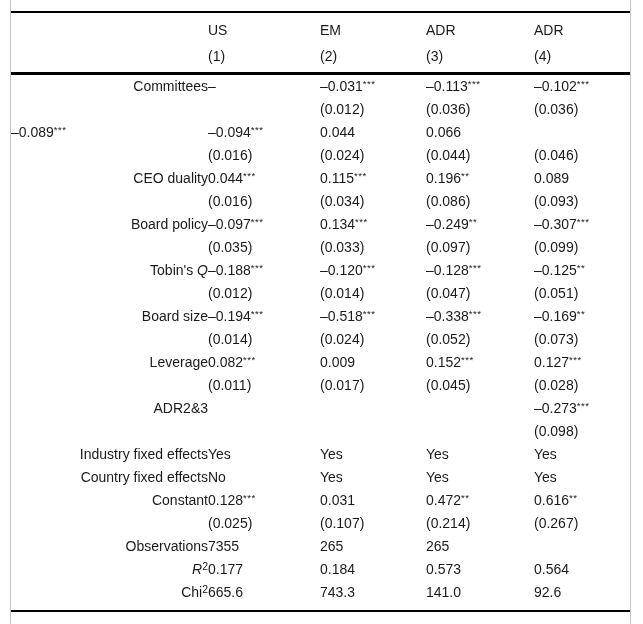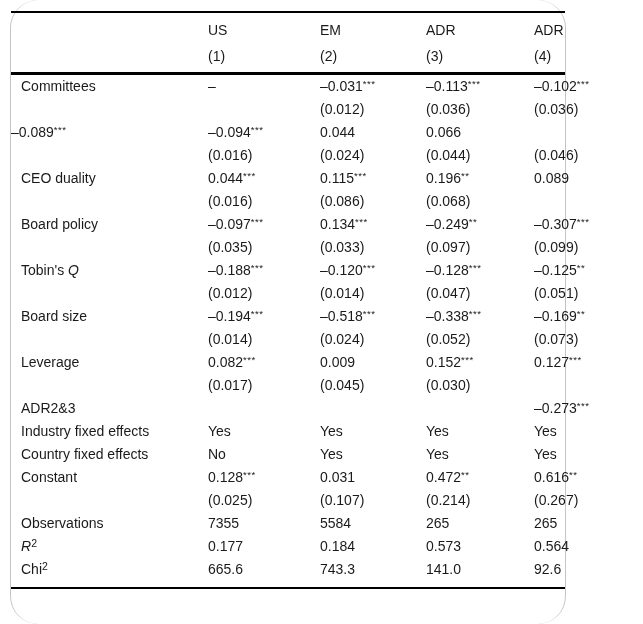--- a/index.html
+++ b/index.html
@@ -9,38 +9,37 @@
     width:643px; height:624px;
     background:#ffffff;
     font-family:"Liberation Sans", sans-serif;
     color:#1a1a1a;
     font-size:14px;
     overflow:hidden;
   }
   .frame {
     position:absolute;
     left:10px; top:0;
-    width:556px; height:624px;
+    width:621px; height:624px;
     border-left:1px solid #c4c4c4;
     border-right:1px solid #c4c4c4;
-    border-radius:28px;
   }
   .rule-top    { height:2px; background:#000; margin-top:11px; }
   .rule-mid    { height:3px; background:#000; }
   .rule-bottom { height:2px; background:#000; }
   .thead { padding:4px 0 3px 0; }
   .thead .row { line-height:26px; }
   .row {
     display:grid;
     grid-template-columns:197px 112px 106px 108px 1fr;
     line-height:23px;
     white-space:nowrap;
   }
   .tbody { padding-bottom:6px; }
-  .cell-label { padding-left:10px; }
+  .cell-label { padding-left:10px;text-align:right; }
   .cell { overflow:visible; }
   sup.stars {
     font-size:9.5px;
     vertical-align:4px;
     letter-spacing:0.5px;
     line-height:0;
   }
   sup.lblsup {
     font-size:10.5px;
     vertical-align:4px;
@@ -106,22 +105,23 @@
         <div class="row">
           <div class="cell cell-label">CEO duality</div>
           <div class="cell">0.044<sup class="stars">***</sup></div>
           <div class="cell">0.115<sup class="stars">***</sup></div>
           <div class="cell">0.196<sup class="stars">**</sup></div>
           <div class="cell">0.089</div>
         </div>
         <div class="row">
           <div class="cell cell-label"></div>
           <div class="cell">(0.016)</div>
+          <div class="cell">(0.034)</div>
           <div class="cell">(0.086)</div>
-          <div class="cell">(0.068)</div>
+          <div class="cell">(0.093)</div>
         </div>
         <div class="row">
           <div class="cell cell-label">Board policy</div>
           <div class="cell">–0.097<sup class="stars">***</sup></div>
           <div class="cell">0.134<sup class="stars">***</sup></div>
           <div class="cell">–0.249<sup class="stars">**</sup></div>
           <div class="cell">–0.307<sup class="stars">***</sup></div>
         </div>
         <div class="row">
           <div class="cell cell-label"></div>
@@ -160,36 +160,38 @@
         </div>
         <div class="row">
           <div class="cell cell-label">Leverage</div>
           <div class="cell">0.082<sup class="stars">***</sup></div>
           <div class="cell">0.009</div>
           <div class="cell">0.152<sup class="stars">***</sup></div>
           <div class="cell">0.127<sup class="stars">***</sup></div>
         </div>
         <div class="row">
           <div class="cell cell-label"></div>
+          <div class="cell">(0.011)</div>
           <div class="cell">(0.017)</div>
           <div class="cell">(0.045)</div>
-          <div class="cell">(0.030)</div>
+          <div class="cell">(0.028)</div>
         </div>
         <div class="row">
           <div class="cell cell-label">ADR2&amp;3</div>
           <div class="cell"></div>
           <div class="cell"></div>
           <div class="cell"></div>
           <div class="cell">–0.273<sup class="stars">***</sup></div>
         </div>
         <div class="row">
           <div class="cell cell-label"></div>
           <div class="cell"></div>
           <div class="cell"></div>
           <div class="cell"></div>
+          <div class="cell">(0.098)</div>
         </div>
         <div class="row">
           <div class="cell cell-label">Industry fixed effects</div>
           <div class="cell">Yes</div>
           <div class="cell">Yes</div>
           <div class="cell">Yes</div>
           <div class="cell">Yes</div>
         </div>
         <div class="row">
           <div class="cell cell-label">Country fixed effects</div>
@@ -208,21 +210,20 @@
         <div class="row">
           <div class="cell cell-label"></div>
           <div class="cell">(0.025)</div>
           <div class="cell">(0.107)</div>
           <div class="cell">(0.214)</div>
           <div class="cell">(0.267)</div>
         </div>
         <div class="row">
           <div class="cell cell-label">Observations</div>
           <div class="cell">7355</div>
-          <div class="cell">5584</div>
           <div class="cell">265</div>
           <div class="cell">265</div>
         </div>
         <div class="row">
           <div class="cell cell-label"><i>R</i><sup class="lblsup">2</sup></div>
           <div class="cell">0.177</div>
           <div class="cell">0.184</div>
           <div class="cell">0.573</div>
           <div class="cell">0.564</div>
         </div>

